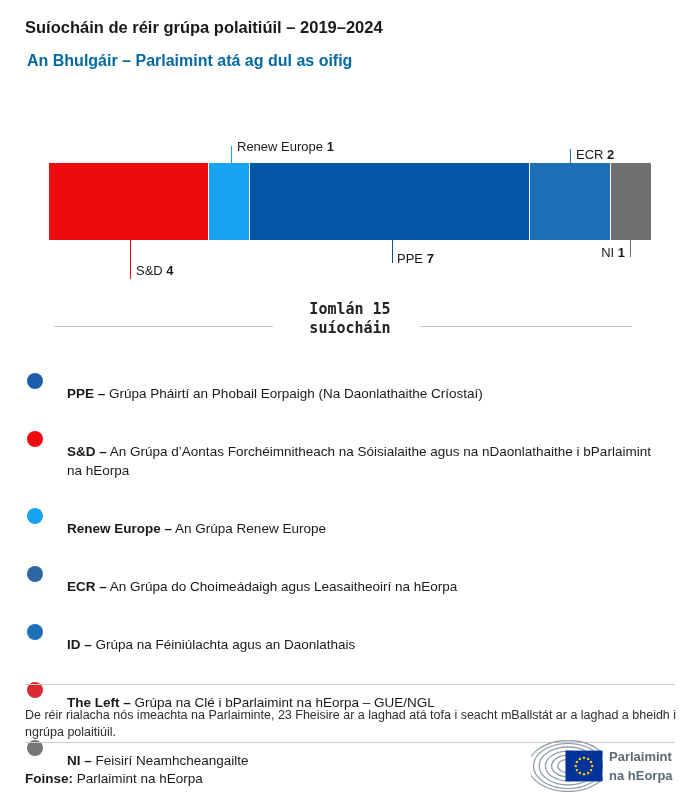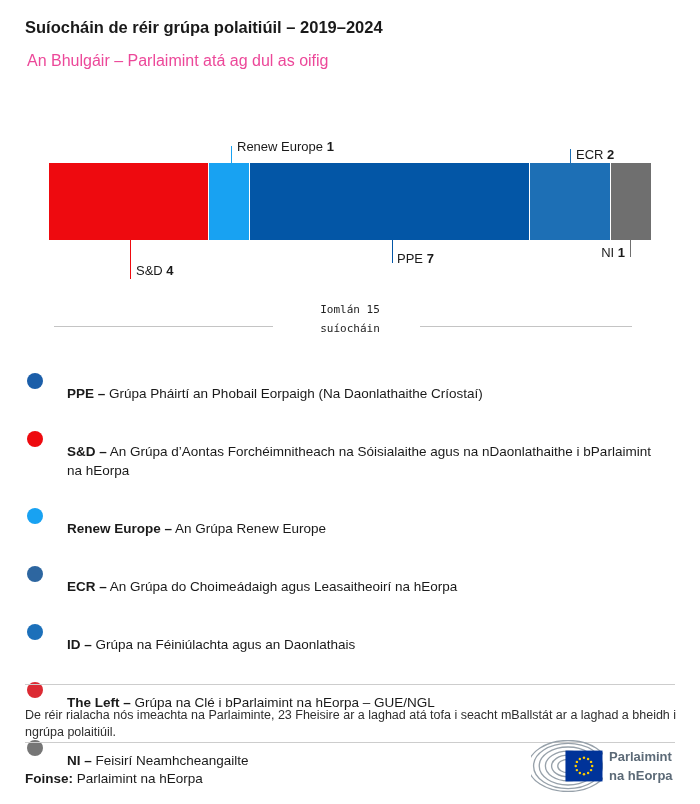--- a/index.html
+++ b/index.html
@@ -1,35 +1,35 @@
 <!DOCTYPE html>
 <html><head>
 <meta charset="utf-8">
 <style>
   html,body{margin:0;padding:0;background:#fff;}
   .page{position:relative;width:698px;height:804px;background:#ffffff;overflow:hidden;
         font-family:"Liberation Sans",sans-serif;color:#1a1a1a;}
 
   .title{position:absolute;left:25px;top:18px;font-size:16.5px;font-weight:bold;}
-  .subtitle{position:absolute;left:27px;top:52px;font-size:16px;color:#ec4899;}
+  .subtitle{position:absolute;left:27px;top:52px;font-size:16px;color:#0369a1;font-weight:bold;}
 
   
   .bar{position:absolute;left:49px;top:163px;width:602px;height:77px;display:flex;}
   .seg{height:100%;box-sizing:border-box;}
   .seg + .seg{border-left:1px solid #ffffff;}
 
   .tick{position:absolute;width:1px;}
   .lbl{position:absolute;font-size:13px;color:#1a1a1a;white-space:nowrap;}
   .lbl b{font-weight:bold;}
   .lbl.right{text-align:right;}
 
   
   .hline{position:absolute;height:1px;background:#c4c4c4;}
   .total-text{position:absolute;left:270px;top:300px;width:160px;text-align:center;
-              font-family:"DejaVu Sans Mono",monospace;font-weight:normal;font-size:11px;
+              font-family:"DejaVu Sans Mono",monospace;font-weight:bold;font-size:15px;
               line-height:19px;color:#222;}
 
   
   .legend-heading{position:absolute;left:25px;top:341px;font-size:15.5px;font-weight:bold;}
   .legend{position:absolute;left:25px;top:372px;width:648px;}
   .lrow{display:flex;align-items:flex-start;margin-bottom:15px;}
   .dot{width:16px;height:16px;border-radius:50%;flex:0 0 16px;margin:1px 12px 0 2px;}
   .ltxt{margin:12px;font-size:13.5px;line-height:19px;}
   .ltxt b{font-weight:bold;}
 

